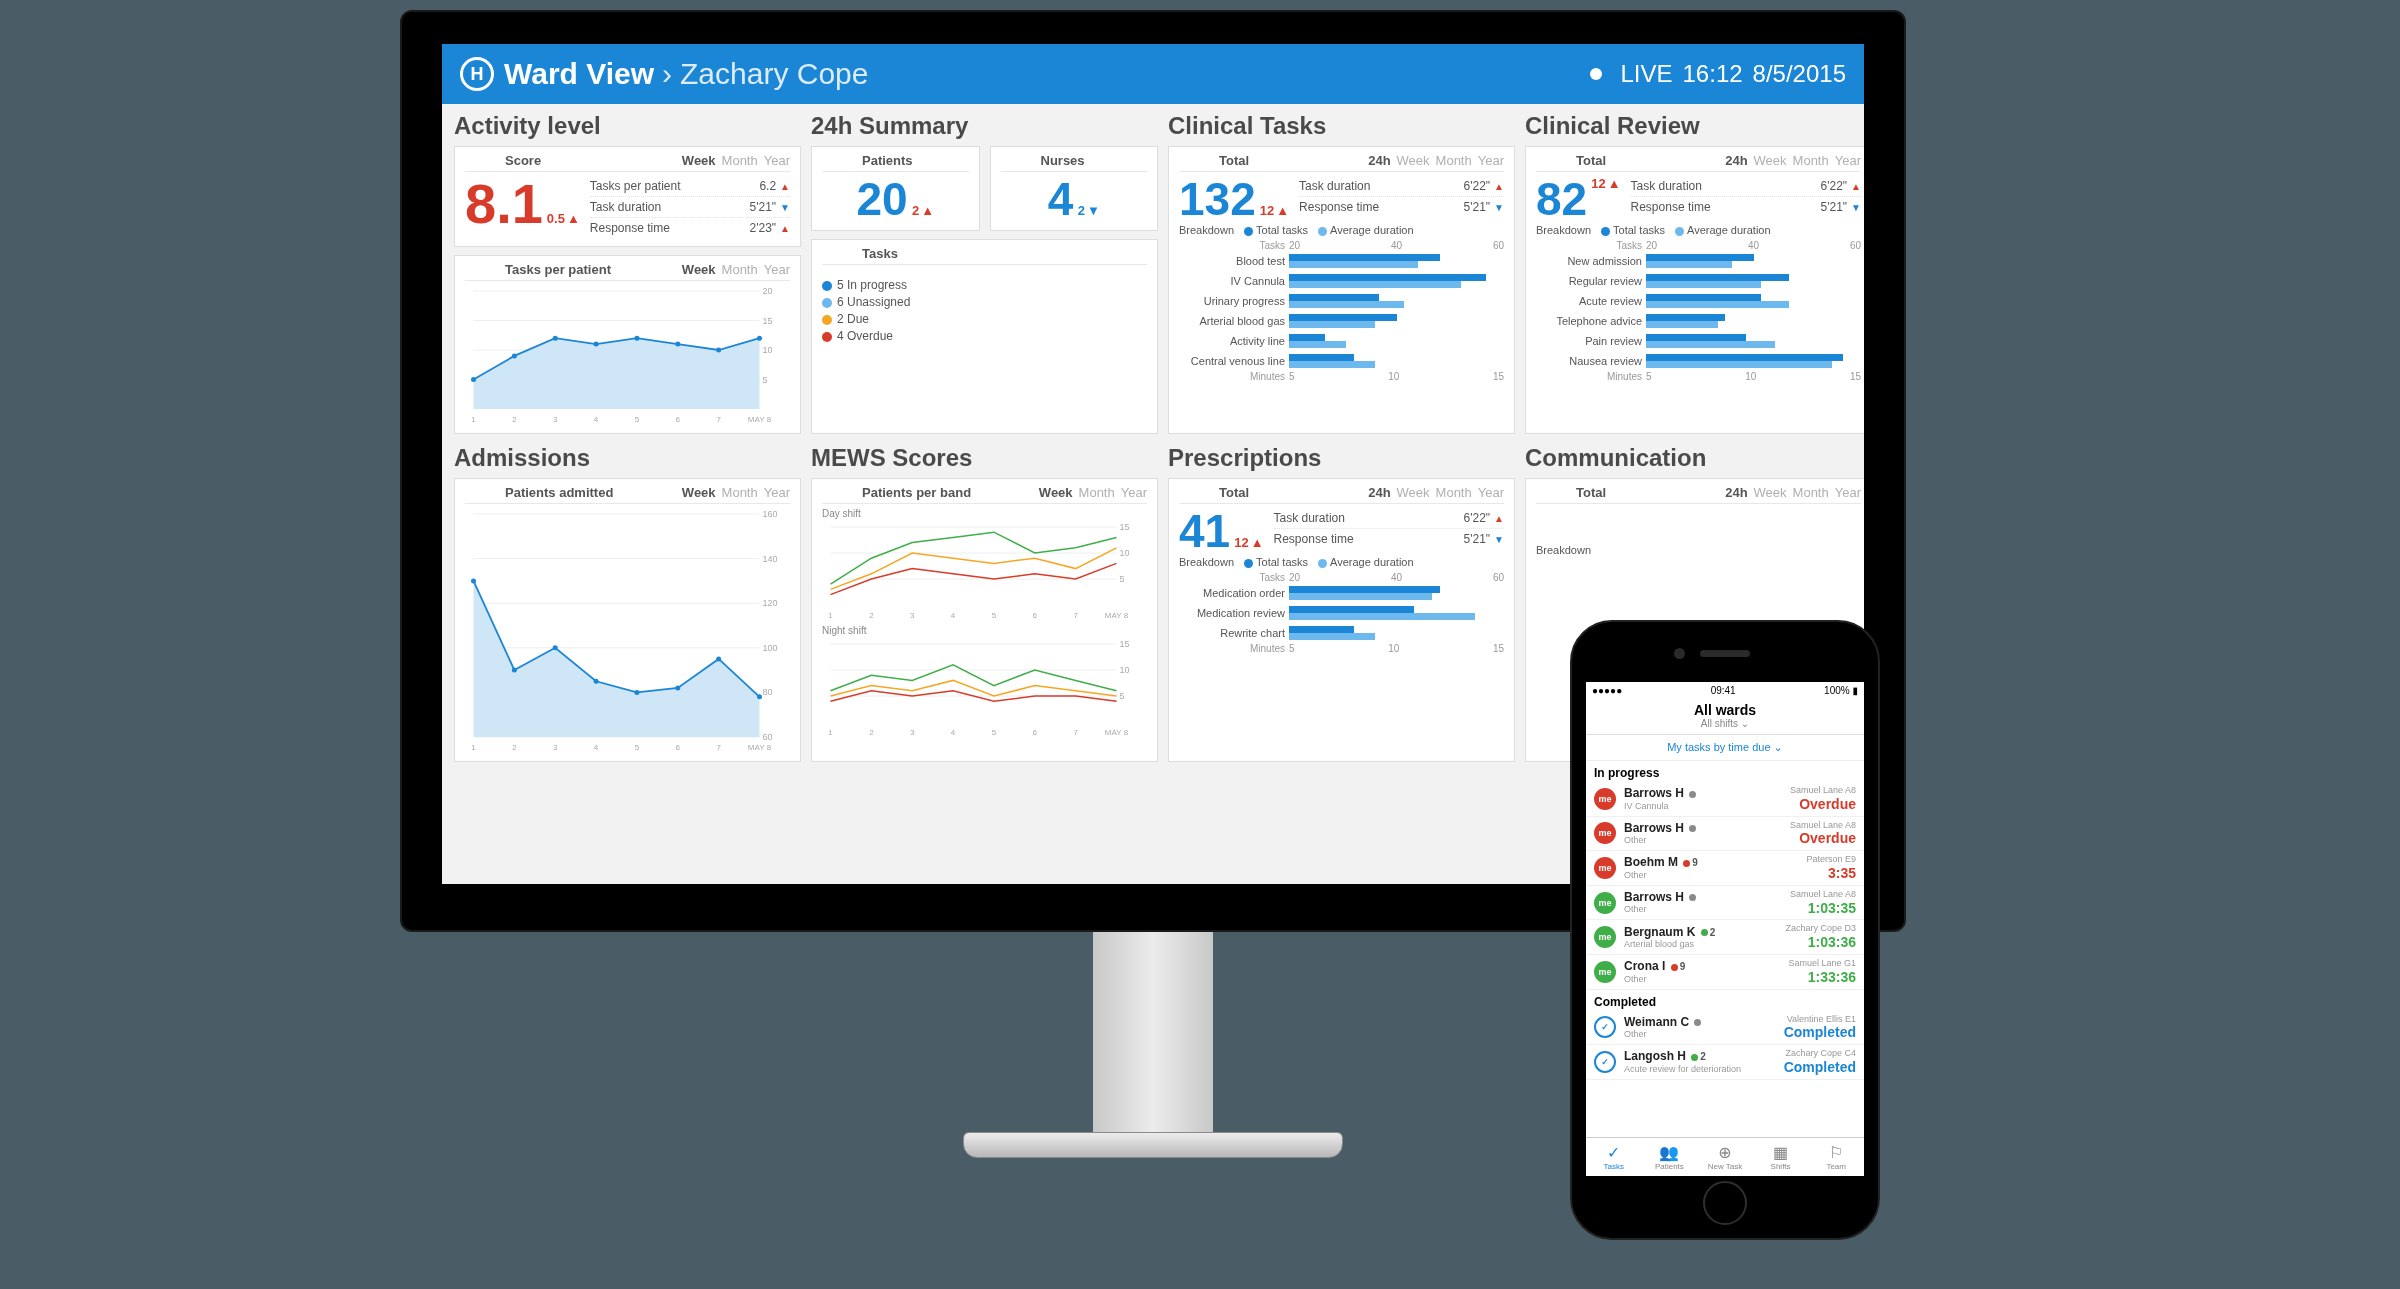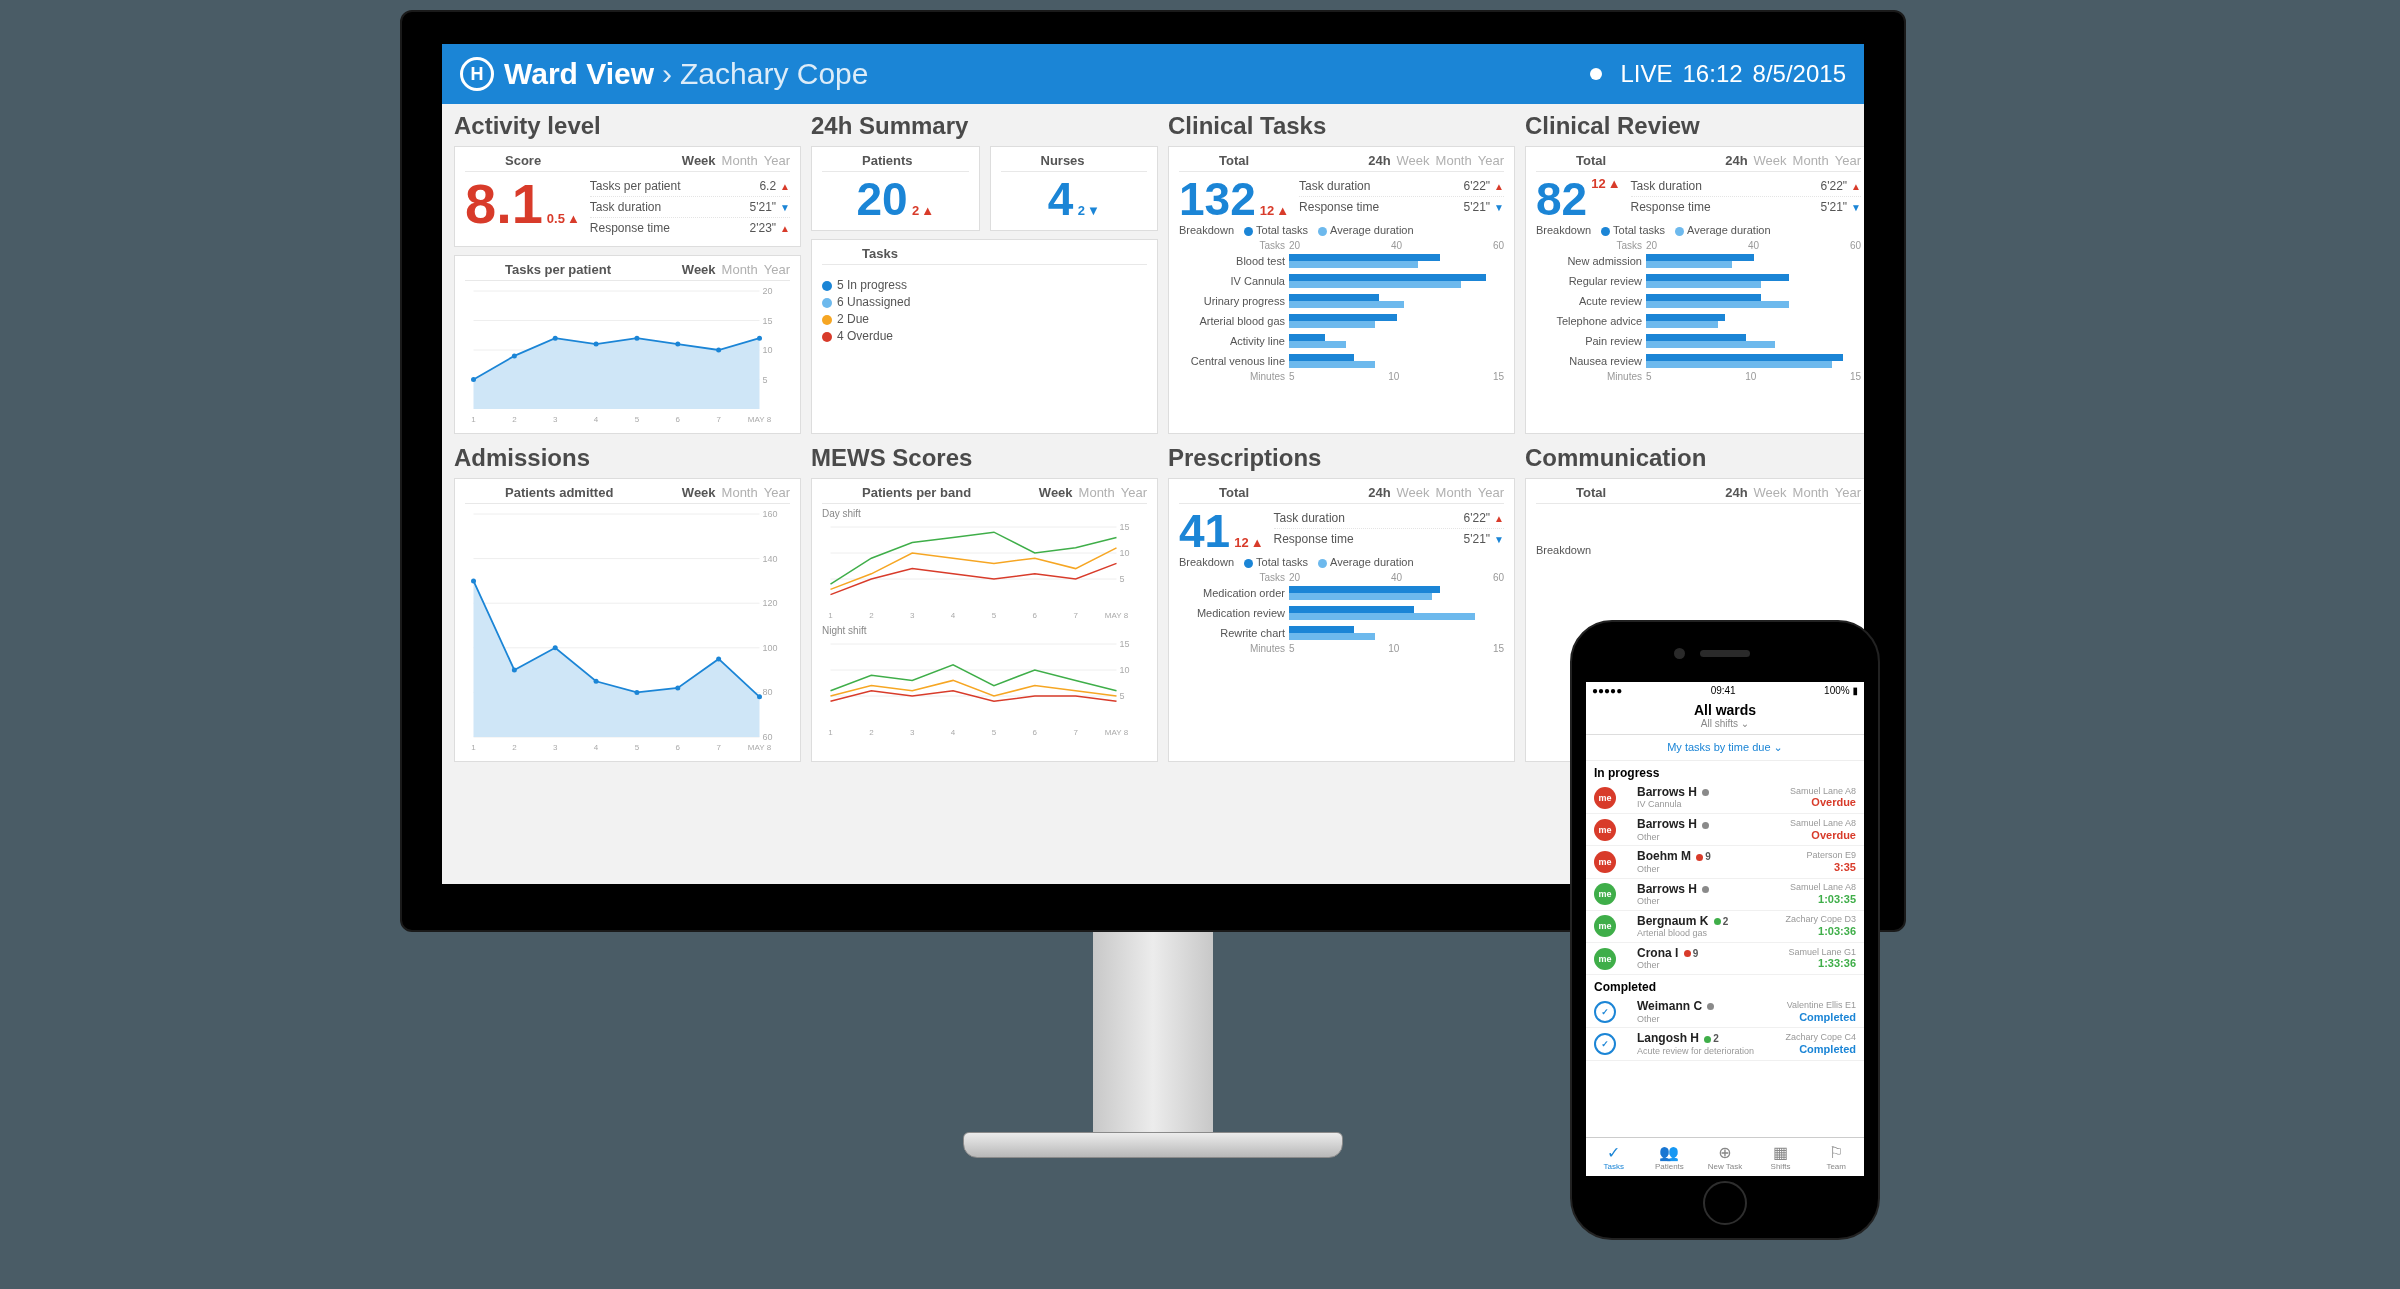--- a/index.html
+++ b/index.html
@@ -74,30 +74,30 @@
 .phone .home { position: absolute; bottom: 13px; left: 50%; transform: translateX(-50%); width: 44px; height: 44px; border: 2px solid #2e2e2e; border-radius: 50%; }
 .pscreen { background: #fff; height: 100%; display: flex; flex-direction: column; font-size: 12px; }
 .pstatus { display: flex; justify-content: space-between; padding: 3px 6px; font-size: 10px; color: #000; }
 .pnav { text-align: center; position: relative; padding: 3px 0 5px; border-bottom: 1px solid #ddd; }
 .pnav .pt { font-weight: 700; font-size: 14px; }
 .pnav .ps { font-size: 10px; color: #888; }
 .pfilter { text-align: center; color: #1b85d6; font-size: 11px; padding: 6px; border-bottom: 1px solid #eee; }
 .plist { flex: 1; overflow: hidden; }
 .pgrp { font-weight: 700; font-size: 12px; padding: 5px 8px 2px; }
 .prow { display: flex; align-items: center; padding: 3px 8px; border-bottom: 1px solid #f0f0f0; }
-.pavatar { width: 22px; height: 22px; border-radius: 50%; background: #d83b2a; color: #fff; font-size: 9px; font-weight: 700; display: flex; align-items: center; justify-content: center; margin-right: 21px; flex-shrink: 0; }
+.pavatar { width: 22px; height: 22px; border-radius: 50%; background: #d83b2a; color: #fff; font-size: 9px; font-weight: 700; display: flex; align-items: center; justify-content: center; margin-right: 8px; flex-shrink: 0; }
 .pavatar.green { background: #3fae49; }
 .pavatar.check { background: #fff; border: 2px solid #1b85d6; color: #1b85d6; }
 .pdetails { flex: 1; line-height: 1.2; }
 .pname { font-weight: 600; font-size: 12px; color: #222; }
 .pname .dot { width: 7px; height: 7px; border-radius: 50%; display: inline-block; margin: 0 2px; vertical-align: middle; }
 .psub { font-size: 9px; color: #999; }
 .pright { text-align: right; line-height: 1.2; }
 .ploc { font-size: 9px; color: #999; }
-.pstatus-txt { font-size: 11px; font-weight: 600; }
+.pstatus-txt { font-size: 14px; font-weight: 600; }
 .red-t { color: #d83b2a; }
 .green-t { color: #3fae49; }
 .blue-t { color: #1b85d6; }
 .ptab { display: flex; border-top: 1px solid #ccc; }
 .ptab-item { flex: 1; text-align: center; padding: 5px 0; font-size: 8px; color: #888; }
 .ptab-item.active { color: #1b85d6; }
 .ptab-item .ico { font-size: 16px; display: block; }
 </style>
 </head>
 <body>

